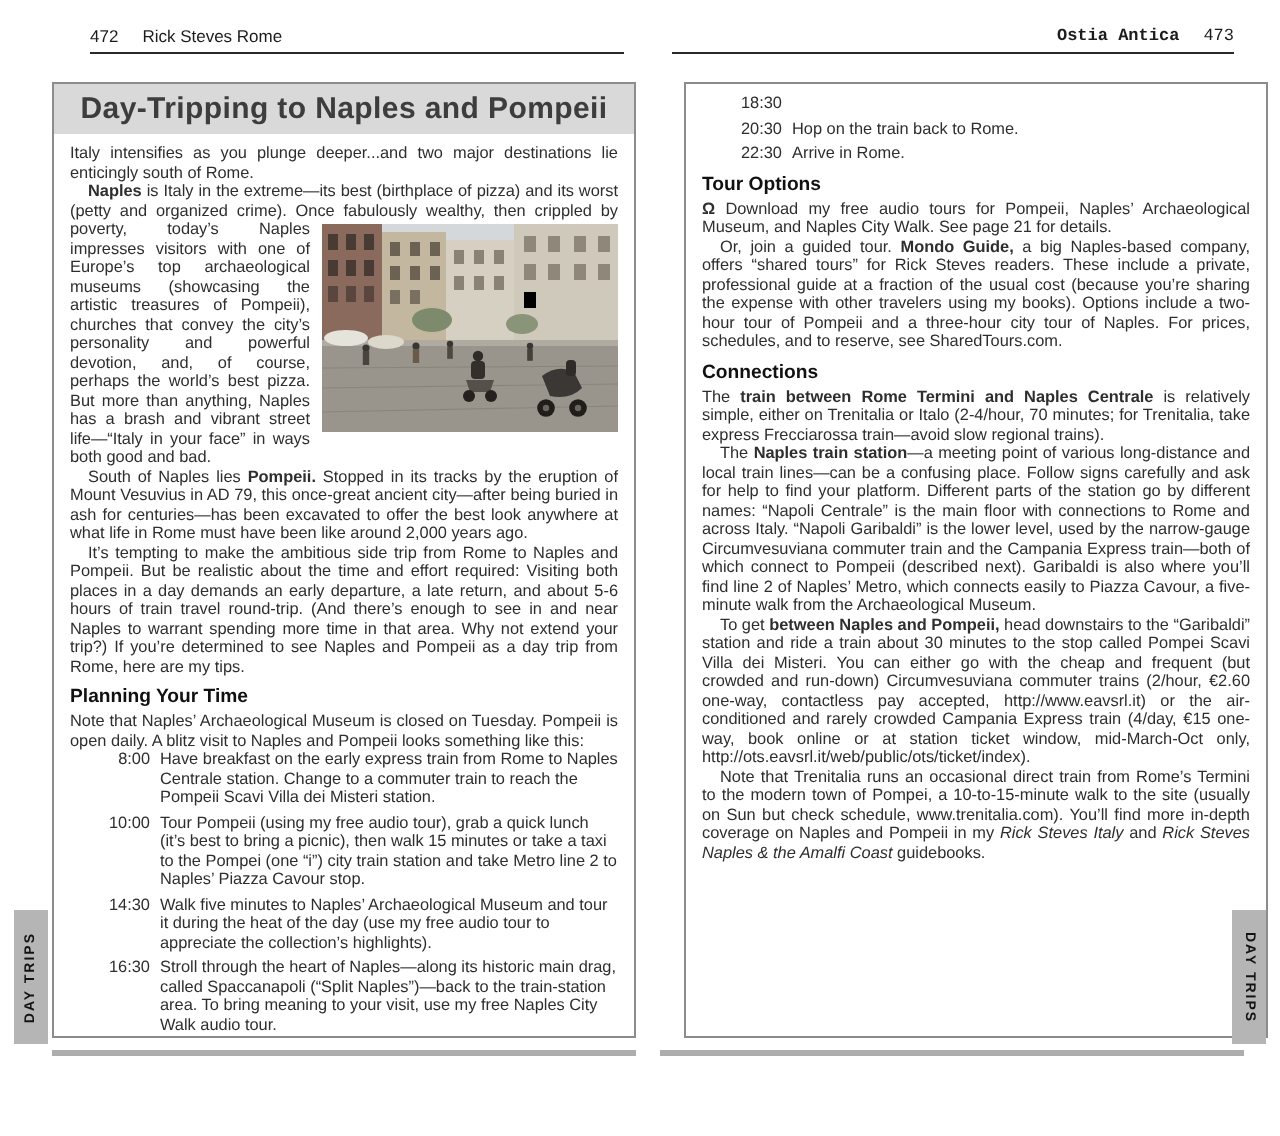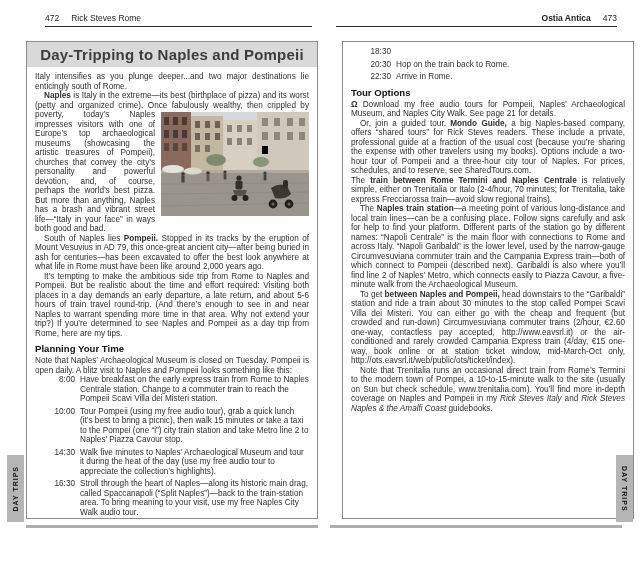--- a/index.html
+++ b/index.html
@@ -4,21 +4,21 @@
 <style>
   html,body { margin:0; padding:0; background:#fff; }
   * { box-sizing:border-box; }
   .spread {
     position:relative; width:640px; height:568px; background:#ffffff;
     font-family:"Liberation Sans", sans-serif; color:#2e2e2e; overflow:hidden;padding-left:44px;
   }
   
   .header { position:absolute; top:13px; font-size:8.5px; color:#1c1c1c; white-space:nowrap; }
   .header-left { left:45px; }
-  .header-right { right:23px; text-align:right; }
+  .header-right { right:23px; text-align:right;font-family:Liberation Mono, monospace; }
   .pagenum { font-weight:normal; }
   .header-left .pagenum { margin-right:12px; }
   .header-right .pagenum { margin-left:12px; }
   .runhead-bold { font-weight:bold; }
   .rule { position:absolute; top:26px; height:1px; background:#2a2a2a; }
   .rule-left { left:45px; width:267px; }
   .rule-right { left:336px; width:281px; }
   
   .page-box {
     position:absolute; top:41px; width:292px; height:478px;
@@ -208,20 +208,21 @@
           <div class="itin">
             <div class="itin-time">22:30</div>
             <div class="itin-text">Arrive in Rome.</div>
           </div>
         </div>
       <div class="sec-head">Tour Options</div>
       <div>
           <p class="bp"><span class="audio-icon">Ω </span><span>Download my free audio tours for Pompeii, Naples’ Archaeological Museum, and Naples City Walk. See page 21 for details.</span></p>
           <p class="bp ind"><span>Or, join a guided tour. </span><span class="b">Mondo Guide,</span><span> a big Naples-based company, offers “shared tours” for Rick Steves readers. These include a private, professional guide at a fraction of the usual cost (because you’re sharing the expense with other travelers using my books). Options include a two-hour tour of Pompeii and a three-hour city tour of Naples. For prices, schedules, and to reserve, see SharedTours.com.</span></p>
         </div>
+      <div class="sec-head">Connections</div>
       <div>
           <p class="bp"><span>The </span><span class="b">train between Rome Termini and Naples Centrale</span><span> is relatively simple, either on Trenitalia or Italo (2-4/hour, 70 minutes; for Trenitalia, take express Frecciarossa train—avoid slow regional trains).</span></p>
           <p class="bp ind"><span>The </span><span class="b">Naples train station</span><span>—a meeting point of various long-distance and local train lines—can be a confusing place. Follow signs carefully and ask for help to find your platform. Different parts of the station go by different names: “Napoli Centrale” is the main floor with connections to Rome and across Italy. “Napoli Garibaldi” is the lower level, used by the narrow-gauge Circumvesuviana commuter train and the Campania Express train—both of which connect to Pompeii (described next). Garibaldi is also where you’ll find line 2 of Naples’ Metro, which connects easily to Piazza Cavour, a five-minute walk from the Archaeological Museum.</span></p>
           <p class="bp ind"><span>To get </span><span class="b">between Naples and Pompeii,</span><span> head downstairs to the “Garibaldi” station and ride a train about 30 minutes to the stop called Pompei Scavi Villa dei Misteri. You can either go with the cheap and frequent (but crowded and run-down) Circumvesuviana commuter trains (2/hour, €2.60 one-way, contactless pay accepted, http://www.eavsrl.it) or the air-conditioned and rarely crowded Campania Express train (4/day, €15 one-way, book online or at station ticket window, mid-March-Oct only, http://ots.eavsrl.it/web/public/ots/ticket/index).</span></p>
           <p class="bp ind"><span>Note that Trenitalia runs an occasional direct train from Rome’s Termini to the modern town of Pompei, a 10-to-15-minute walk to the site (usually on Sun but check schedule, www.trenitalia.com). You’ll find more in-depth coverage on Naples and Pompeii in my </span><span class="i">Rick Steves Italy</span><span> and </span><span class="i">Rick Steves Naples &amp; the Amalfi Coast</span><span> guidebooks.</span></p>
         </div>
     </div>
   </div>
   <div class="bottom-rule bottom-rule-right"></div>
 

